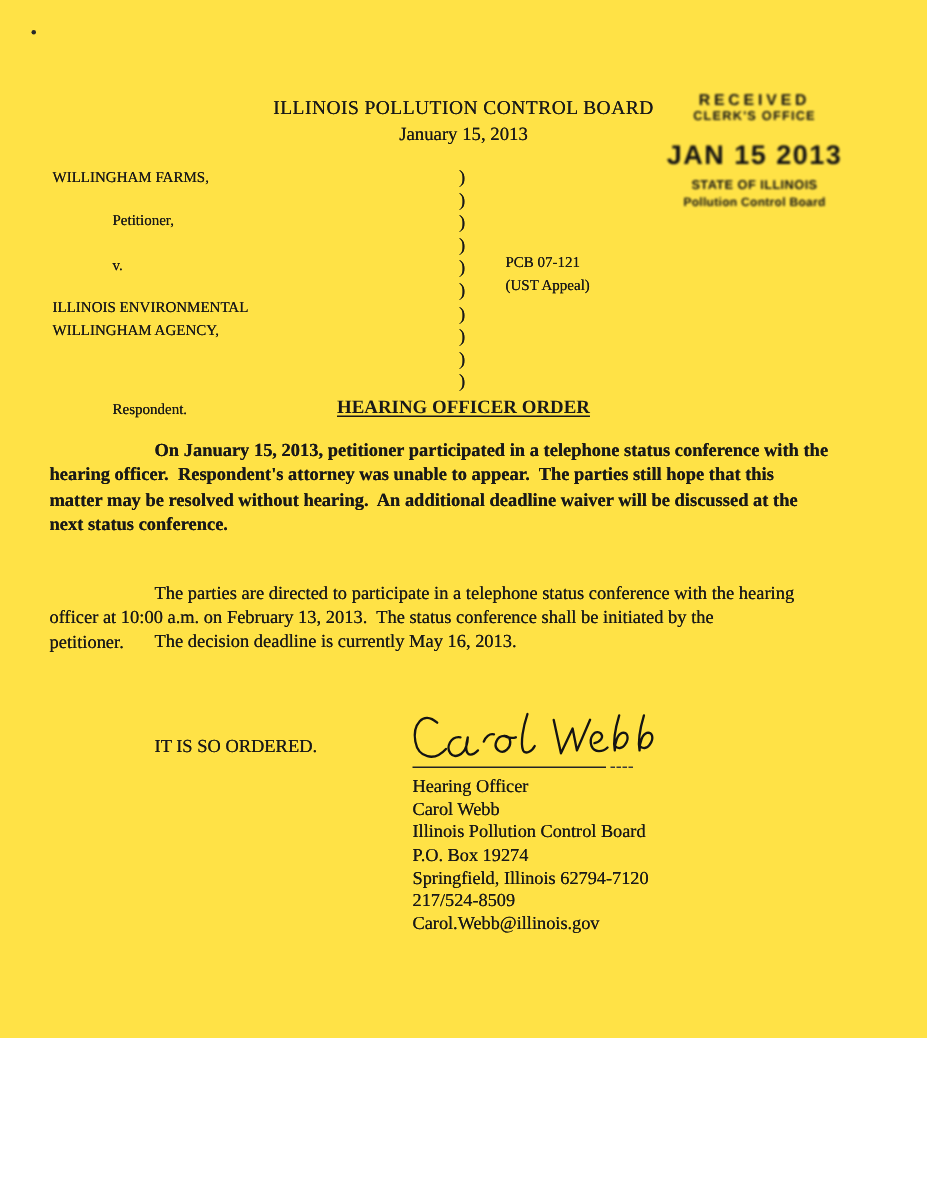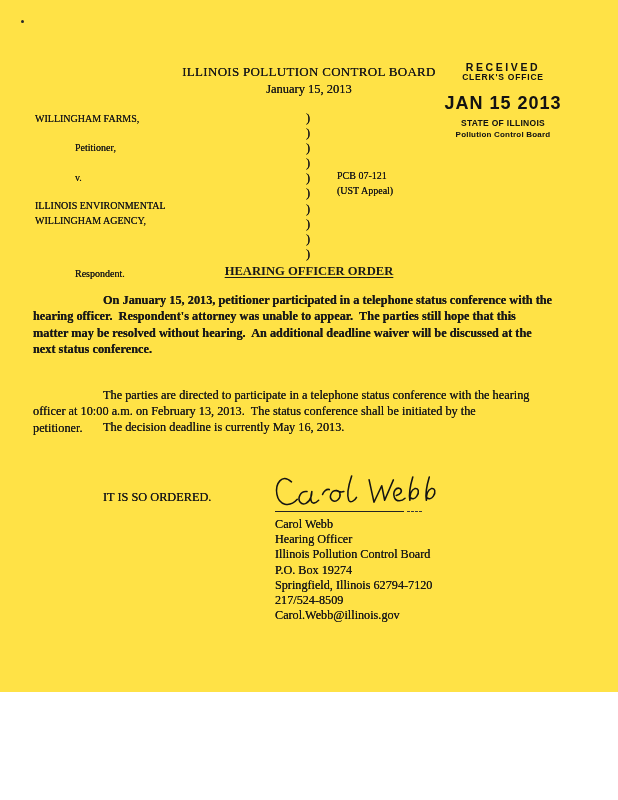--- a/index.html
+++ b/index.html
@@ -118,22 +118,22 @@
       <path d="M126,24 c4,-1 7,-4 4,-7 c-4,-2 -8,3 -6,9 c2,5 8,4 11,1"></path>
       <path d="M143,5 c-3,10 -4,19 -3,24 c0,-6 2,-11 5,-12 c4,-1 5,4 2,8 c-2,3 -5,3 -7,1"></path>
       <path d="M160,5 c-3,10 -4,19 -3,24 c0,-6 2,-11 5,-12 c4,-1 5,4 2,8 c-2,3 -5,3 -7,1"></path>
     </g>
   </svg>
 
   <div class="sig-line"></div>
   <div class="sig-line-tail"></div>
 
   <div class="sig-block">
+    <div>Hearing Officer</div>
     <div>Carol Webb</div>
-    <div>Hearing Officer</div>
     <div>Illinois Pollution Control Board</div>
     <div>P.O. Box 19274</div>
     <div>Springfield, Illinois 62794-7120</div>
     <div>217/524-8509</div>
     <div>Carol.Webb@illinois.gov</div>
   </div>
 
 </div>
 
 </body></html>

